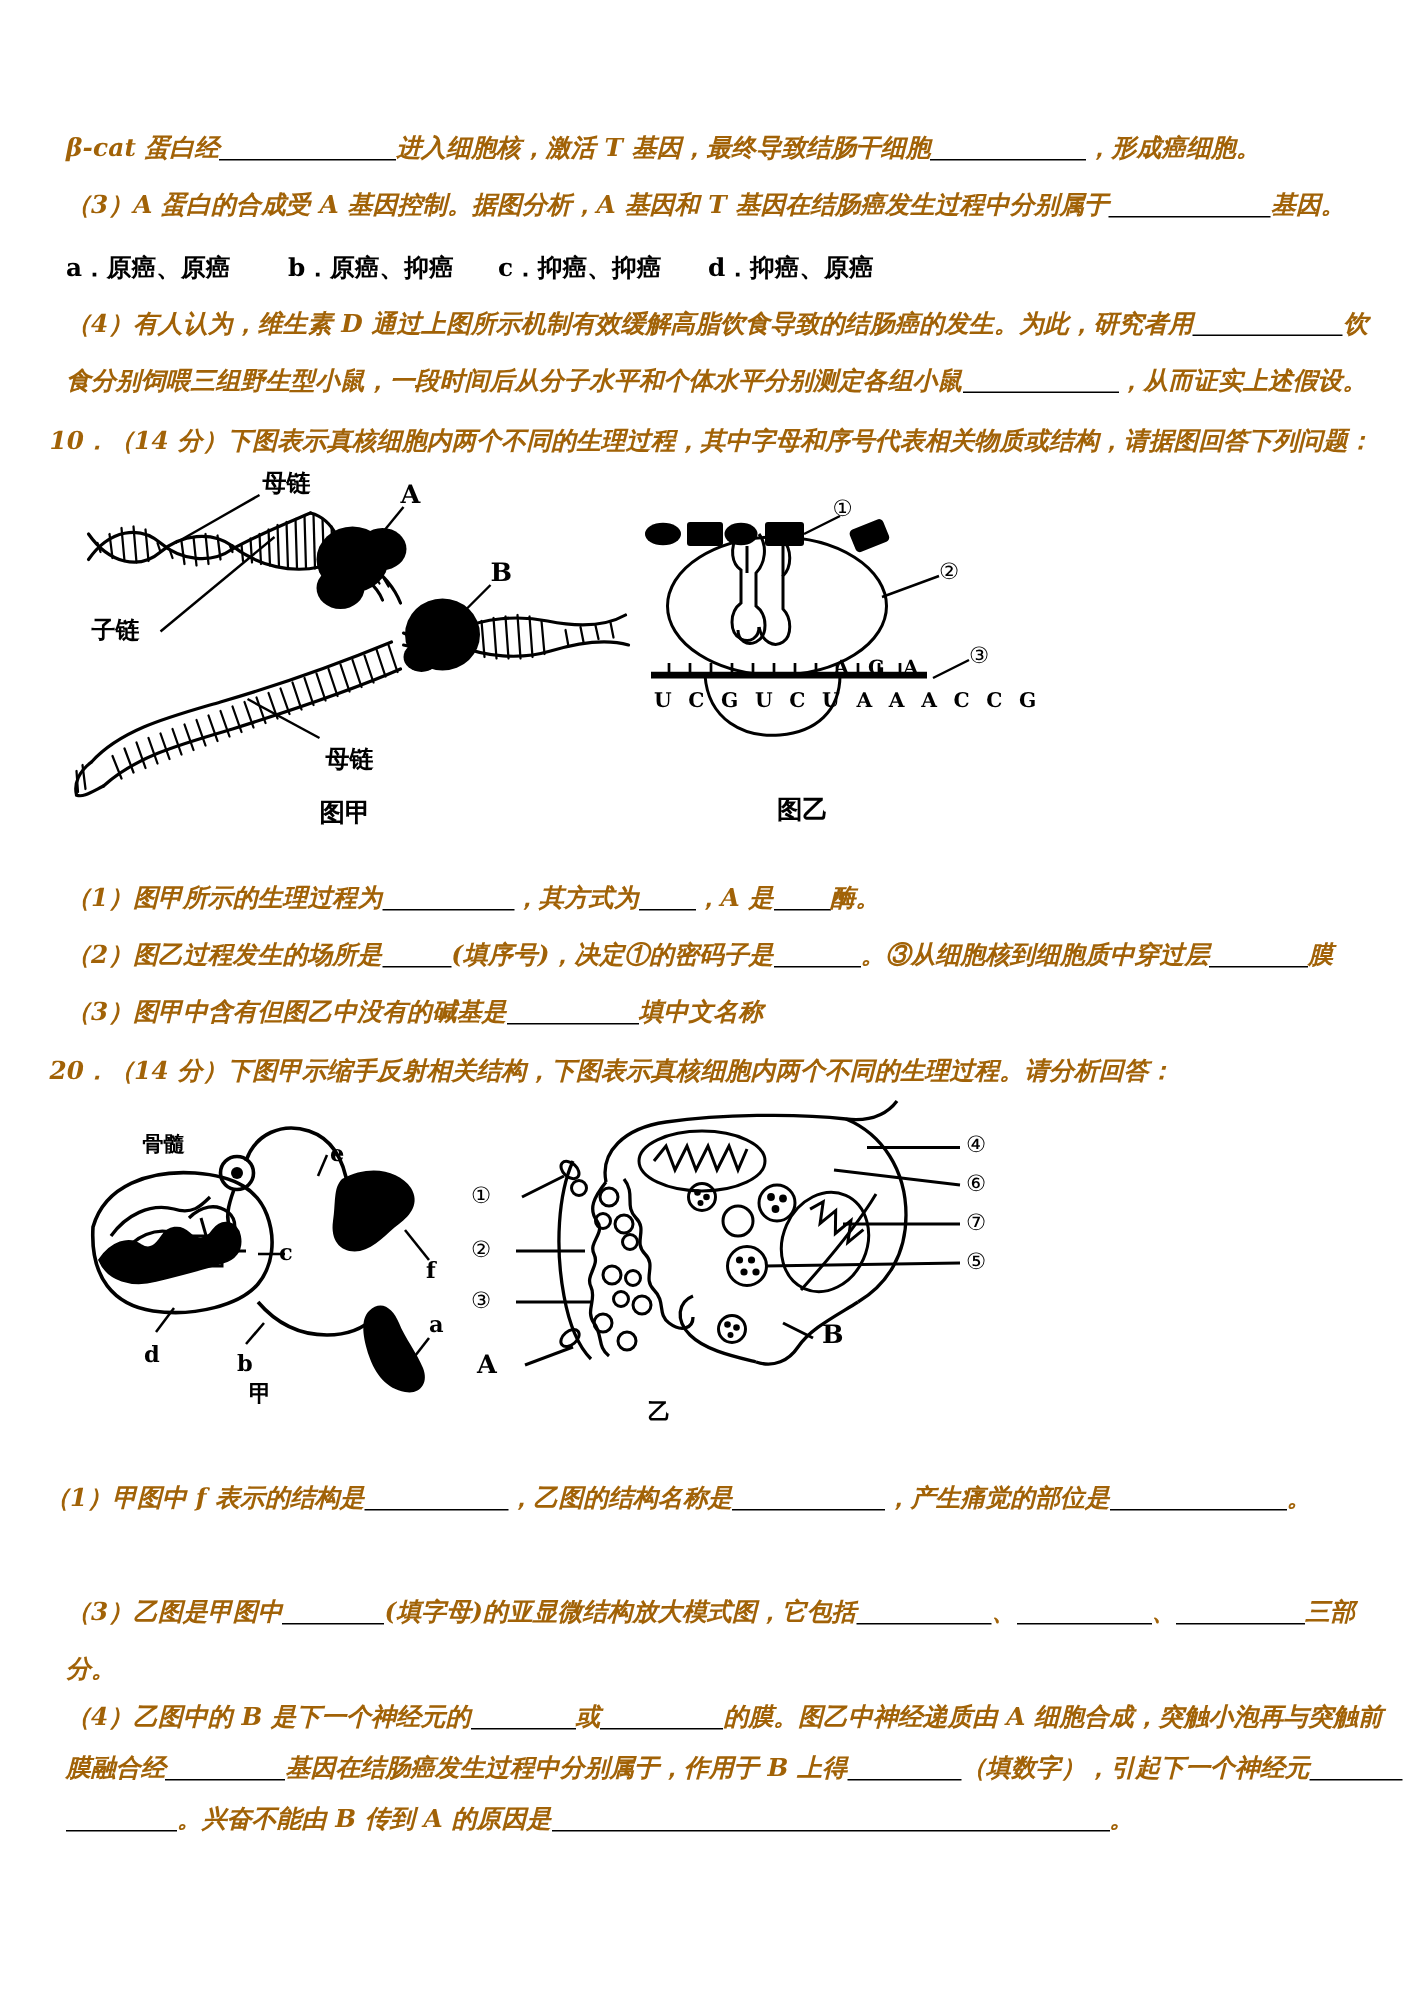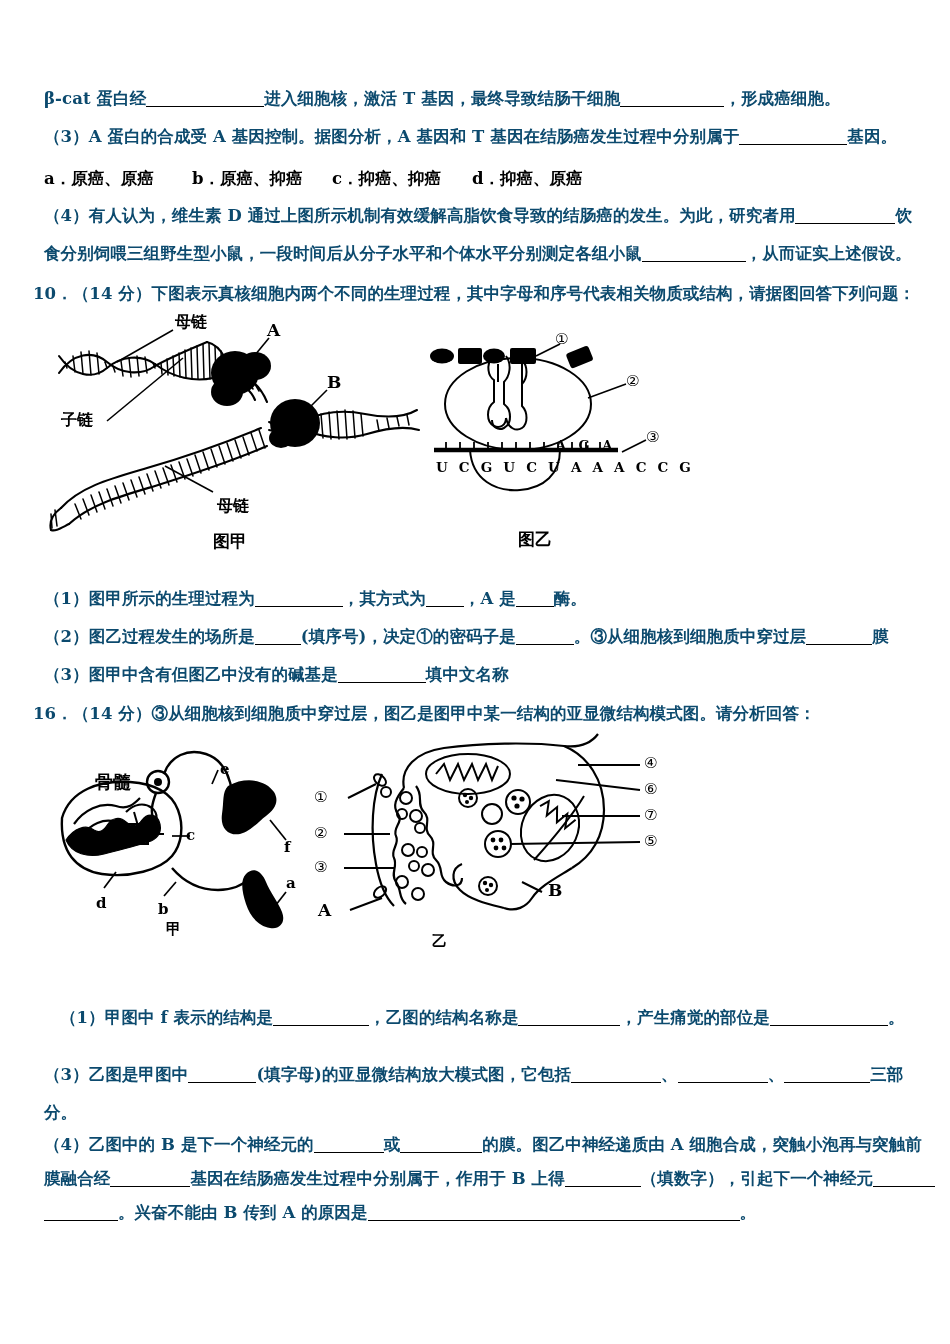--- a/index.html
+++ b/index.html
@@ -22,21 +22,22 @@
     height: 1344px;
     box-sizing: border-box;
   }
   .line {
     position: absolute;
     font-size: 16.5px;
     line-height: 1.1;
     white-space: nowrap;
     letter-spacing: 0.1px;
     font-weight: 700;
-    color: #0c4a6e;
+    color: #a16207;
+    font-style: italic;
   }
   .blank {
     display: inline-block;
     border-bottom: 1.6px solid #000;
     vertical-align: -3px;
   }
   .opt-row {
     position: absolute;
     font-size: 16.5px;
     font-weight: 700;
@@ -304,21 +305,21 @@
 
   <div class="line" style="left:44px; top:628px;">
     <span>（2）图乙过程发生的场所是</span><span class="blank" style="width:46px;"></span><span>(填序号)，决定①的密码子是</span><span class="blank" style="width:58px;"></span><span>。③从细胞核到细胞质中穿过层</span><span class="blank" style="width:66px;"></span><span>膜</span>
   </div>
 
   <div class="line" style="left:44px; top:666px;">
     <span>（3）图甲中含有但图乙中没有的碱基是</span><span class="blank" style="width:88px;"></span><span>填中文名称</span>
   </div>
 
   <div class="line" style="left:33px; top:705px;">
-    <span class="q-num">16．</span><span>（14 分）</span><span>③从细胞核到细胞质中穿过层，图乙是图甲中某一结构的亚显微结构模式图。请分析回答：</span>
+    <span class="q-num">20．</span><span>（14 分）</span><span>下图甲示缩手反射相关结构，下图表示真核细胞内两个不同的生理过程。请分析回答：</span>
   </div>
 
   <div class="fig" style="left:60px; top:740px; width:260px; height:220px;">
     <svg width="260" height="220" viewBox="0 0 260 220">
 
       <g fill="none" stroke="#000" stroke-width="2.4">
         <path d="M2 78 C 10 50, 40 40, 70 42 C 98 44, 112 54, 118 70 C 124 86, 122 104, 112 116
                  C 100 130, 70 138, 42 134 C 16 130, 0 112, 2 78 Z"></path>
       </g>
 
@@ -368,21 +369,21 @@
 
       <g fill="none" stroke="#000" stroke-width="1.7">
         <path d="M44 148 L 56 132"></path>
         <path d="M104 156 L 116 142"></path>
         <path d="M130 96 L 112 96"></path>
         <path d="M158 30 L 152 44"></path>
         <path d="M226 100 L 210 80"></path>
         <path d="M226 152 L 212 170"></path>
       </g>
     </svg>
-    <div class="lbl zh" style="left:35px; top:30px; font-size:18px;">骨髓</div>
+    <div class="lbl zh" style="left:35px; top:14px; font-size:14px;">骨髓</div>
     <div class="lbl" style="left:160px; top:20px;">e</div>
     <div class="lbl" style="left:126px; top:86px;">c</div>
     <div class="lbl" style="left:224px; top:98px;">f</div>
     <div class="lbl" style="left:226px; top:134px;">a</div>
     <div class="lbl" style="left:36px; top:154px;">d</div>
     <div class="lbl" style="left:98px; top:160px;">b</div>
     <div class="figcap" style="left:106px; top:180px; font-size:15px;">甲</div>
   </div>
 
   <div class="fig" style="left:320px; top:740px; width:390px; height:225px;">
@@ -478,21 +479,21 @@
     <div class="circnum" style="left:-6px; top:118px;">③</div>
     <div class="lbl" style="left:-2px; top:160px; font-size:17px;">A</div>
     <div class="lbl" style="left:228px; top:140px; font-size:17px;">B</div>
     <div class="circnum" style="left:324px; top:14px;">④</div>
     <div class="circnum" style="left:324px; top:40px;">⑥</div>
     <div class="circnum" style="left:324px; top:66px;">⑦</div>
     <div class="circnum" style="left:324px; top:92px;">⑤</div>
     <div class="figcap" style="left:112px; top:192px; font-size:15px;">乙</div>
   </div>
 
-  <div class="line" style="left:60px; top:990px;margin-top:19px;">
+  <div class="line" style="left:30px; top:990px;">
     <span>（1）甲图中 f 表示的结构是</span><span class="blank" style="width:96px;"></span><span>，乙图的结构名称是</span><span class="blank" style="width:102px;"></span><span>，产生痛觉的部位是</span><span class="blank" style="width:118px;"></span><span>。</span>
   </div>
 
 
   <div class="line" style="left:44px; top:1066px;">
     <span>（3）乙图是甲图中</span><span class="blank" style="width:68px;"></span><span>(填字母)的亚显微结构放大模式图，它包括</span><span class="blank" style="width:90px;"></span><span>、</span><span class="blank" style="width:90px;"></span><span>、</span><span class="blank" style="width:86px;"></span><span>三部</span>
   </div>
 
   <div class="line" style="left:44px; top:1104px;">
     <span>分。</span>

